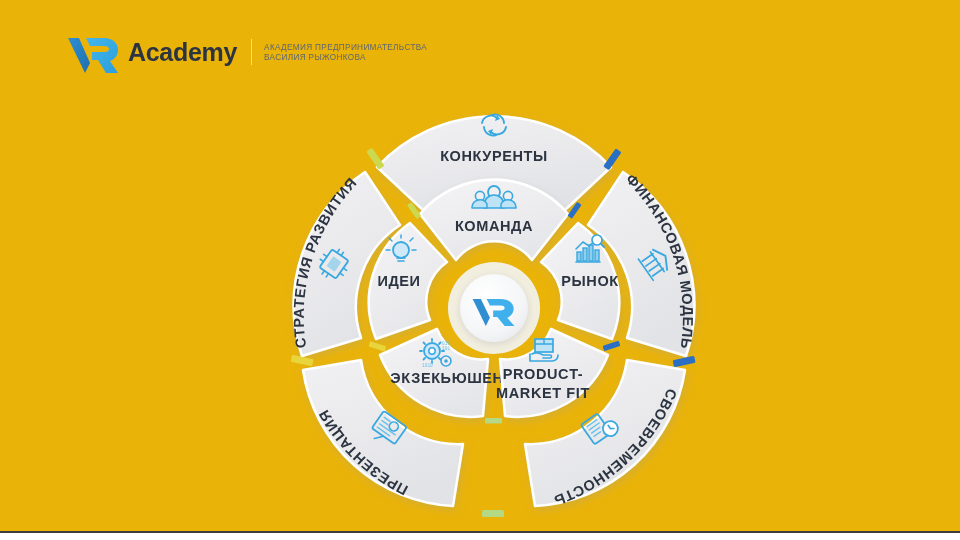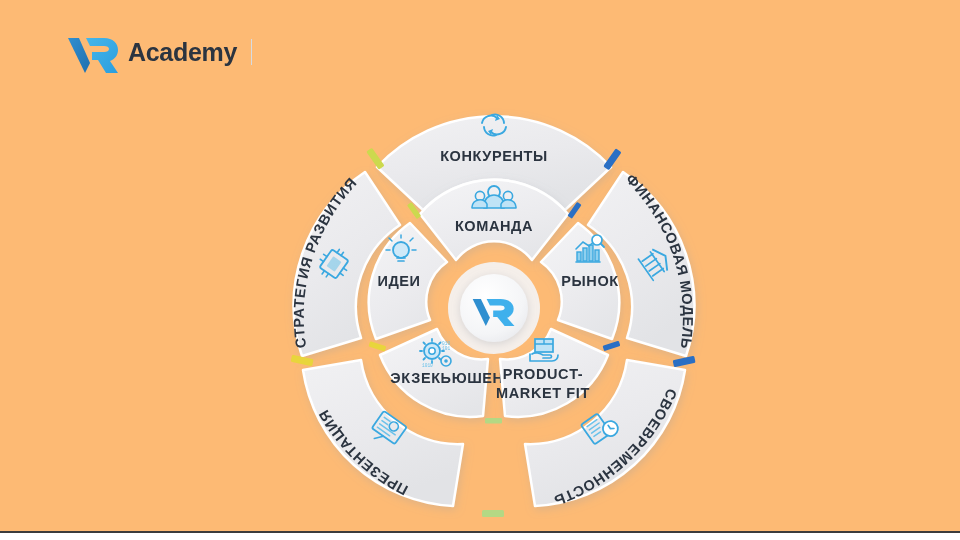--- a/index.html
+++ b/index.html
@@ -5,21 +5,21 @@
   * { margin:0; padding:0; box-sizing:border-box; }
   html,body{ width:960px; height:540px; }
   body{
     background:#ffffff;
     font-family:"Liberation Sans", sans-serif;
     position:relative;
     overflow:hidden;
   }
   #stage{
     position:absolute; left:0; top:0; width:960px; height:532px;
-    background:#fdba74;
+    background:#eab308;
   }
 
   
   .brand{
     position:absolute; left:66px; top:30px;
     display:flex; align-items:center; gap:0px;
   }
   .brand-logo{ width:54px; height:44px; flex:0 0 auto; }
   .brand-word{
     font-size:25px; font-weight:bold; color:#2b3440;
@@ -77,20 +77,22 @@
 
         <path d="M20 8 L38 8 C47 8 52 13 52 20 C52 25 49 29 44 31 L52 43 L40 43 L32 30 L26 30 L26 22 L38 22
                  C41 22 43 21 43 19 C43 17 41 16 38 16 L24 16 Z" fill="url(#lgR)"></path>
       </svg>
     </span>
 
     <span class="brand-word">Academy</span>
 
     <span class="brand-divider"></span>
 
+    <span class="brand-sub">АКАДЕМИЯ ПРЕДПРИНИМАТЕЛЬСТВА
+ВАСИЛИЯ РЫЖОНКОВА</span>
   </div>
 
   <div id="wheel">
     <svg viewBox="0 0 500 450" xmlns="http://www.w3.org/2000/svg">
       <defs>
         <linearGradient id="segGrad" x1="0" y1="0" x2="0.4" y2="1">
           <stop offset="0%" stop-color="#f1f1f3"></stop>
           <stop offset="55%" stop-color="#eaeaed"></stop>
           <stop offset="100%" stop-color="#e2e3e6"></stop>
         </linearGradient>

